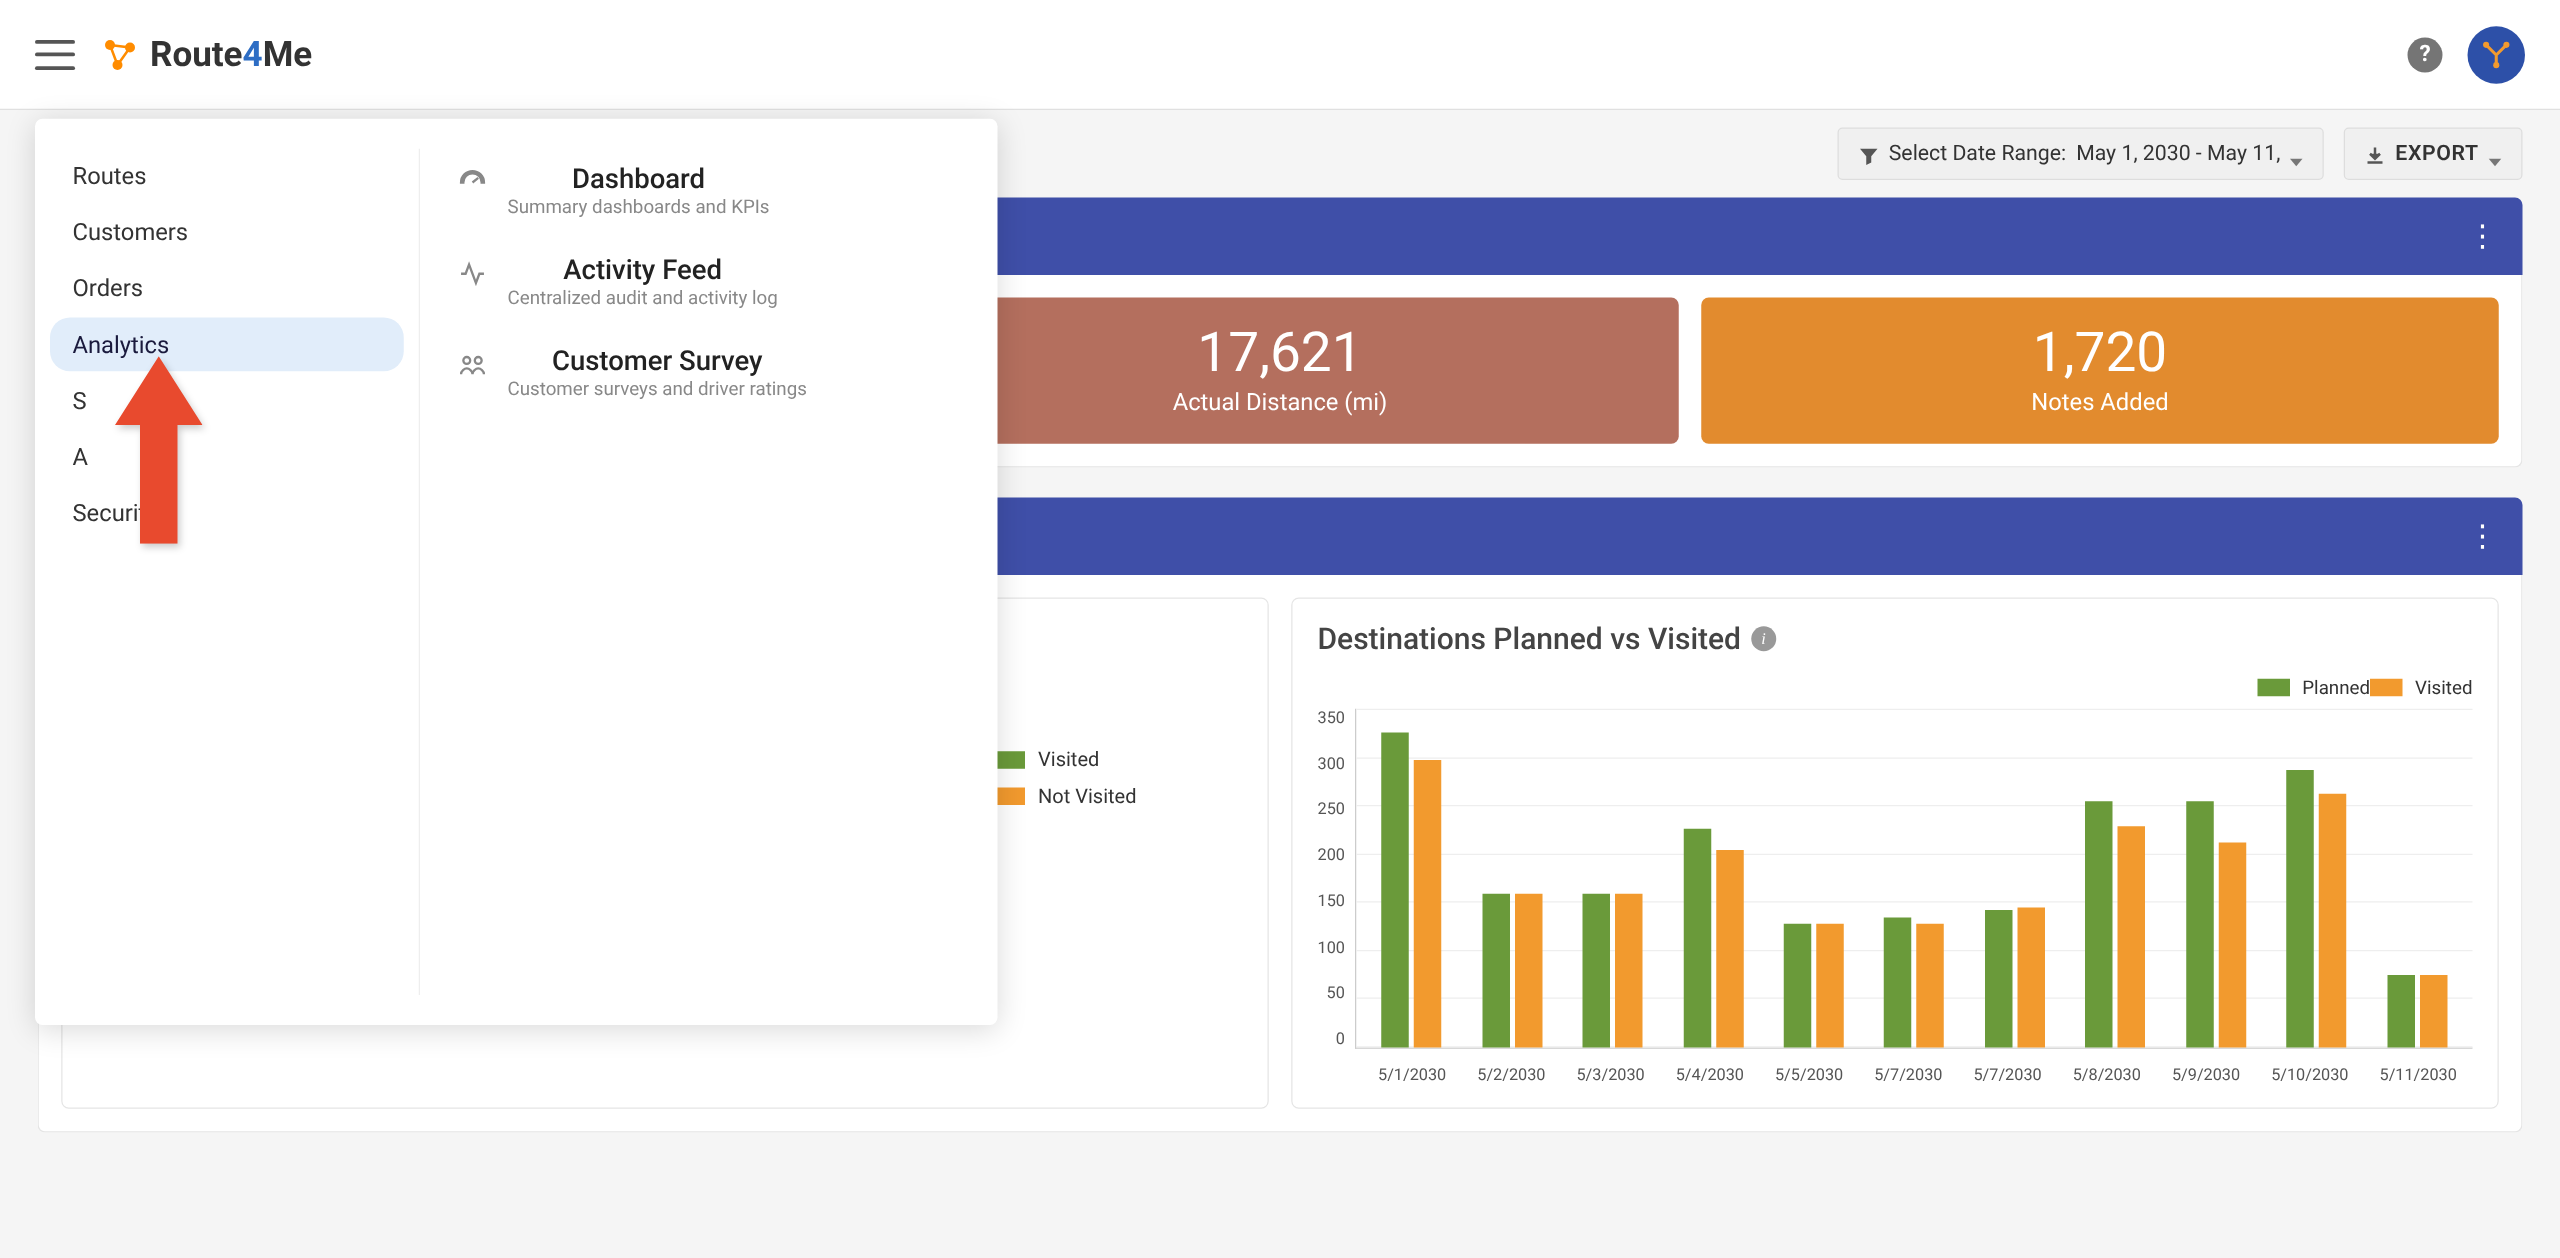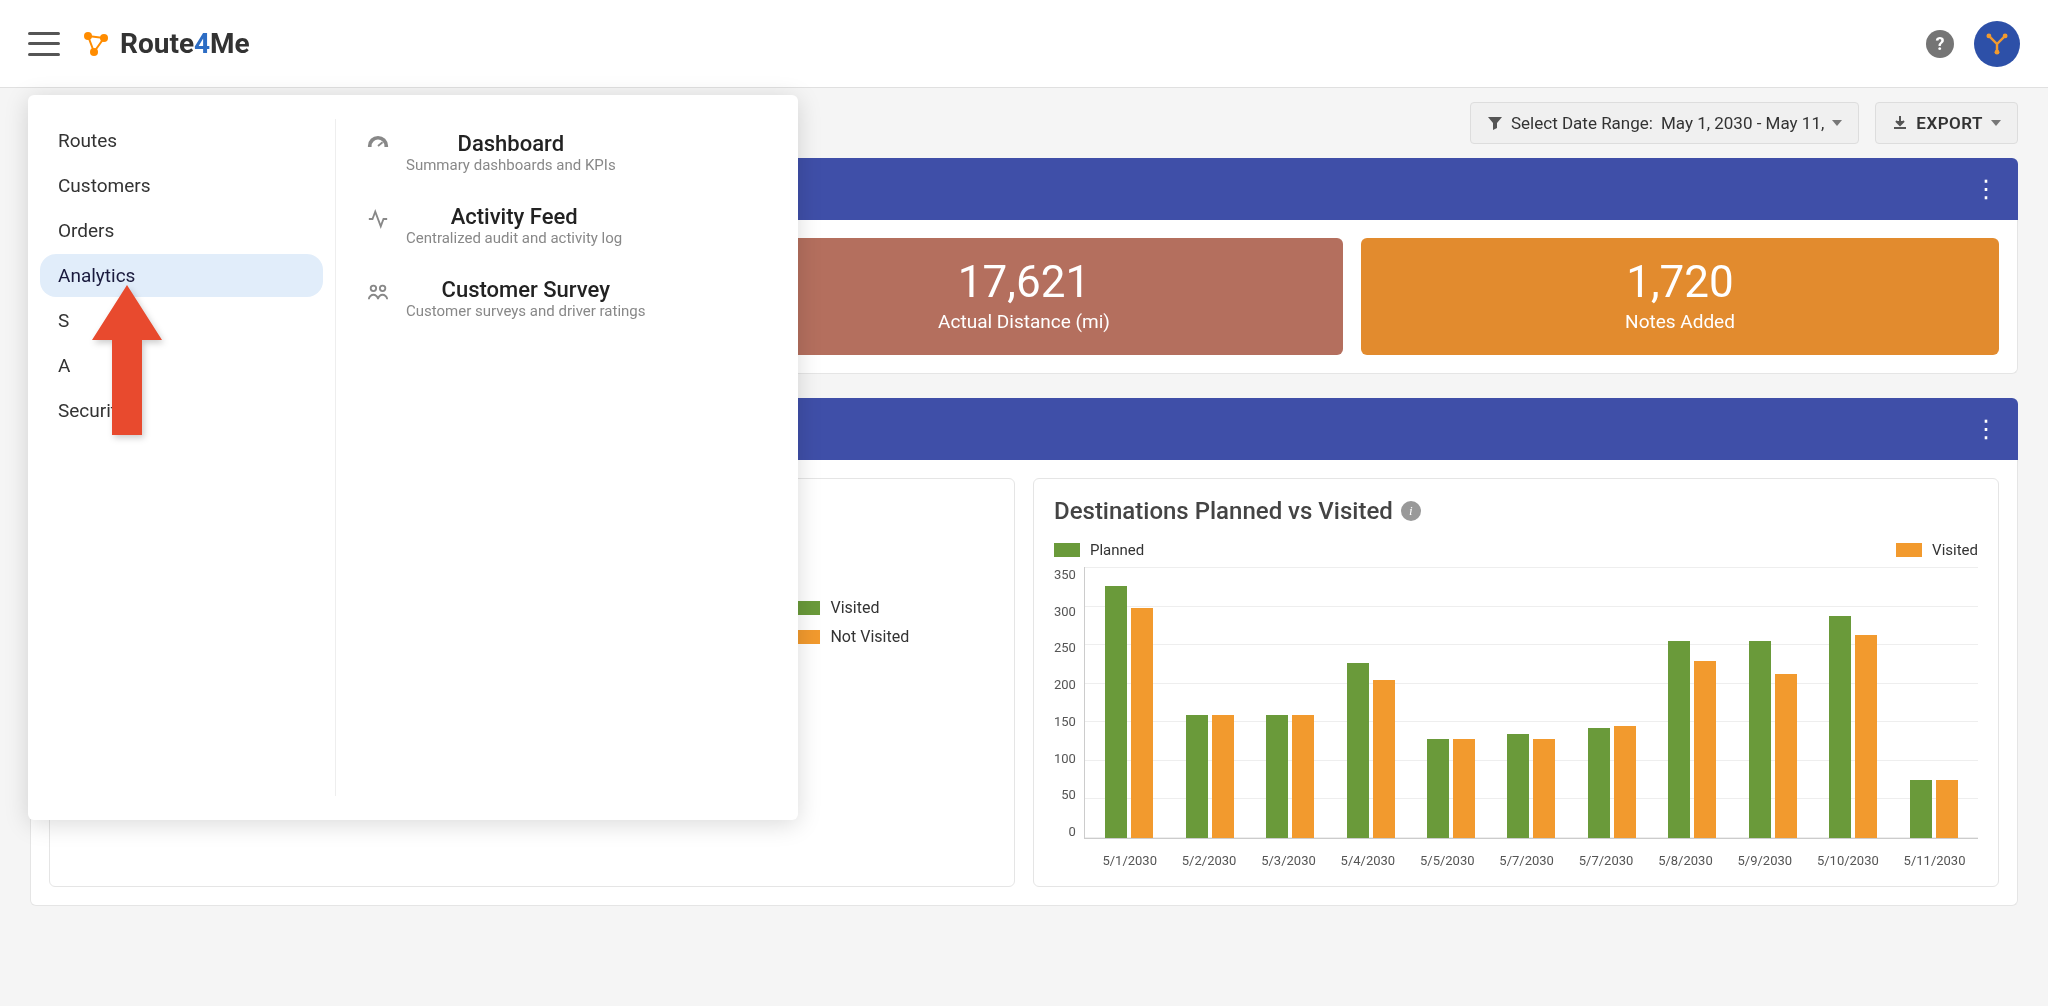--- a/index.html
+++ b/index.html
@@ -9,41 +9,41 @@
 .hamburger { width: 32px; height: 24px; cursor: pointer; display: flex; flex-direction: column; justify-content: space-between; }
 .hamburger span { display: block; height: 3px; background: #555; border-radius: 2px; }
 .logo { display: flex; align-items: center; gap: 8px; font-size: 28px; font-weight: 700; color: #333; }
 .logo-icon { width: 32px; height: 32px; color: #ff8c00;}
 .logo-blue { color: #2d6dc4; }
 .header-right { display: flex; align-items: center; gap: 20px; }
 .help-icon { width: 28px; height: 28px; background: #757575; border-radius: 50%; color: #fff; display: flex; align-items: center; justify-content: center; font-size: 18px; font-weight: bold; cursor: pointer; }
 .avatar { width: 46px; height: 46px; background: #2d50a8; border-radius: 50%; display: flex; align-items: center; justify-content: center; cursor: pointer; }
 .avatar svg { width: 26px; height: 26px; }
 .toolbar { display: flex; justify-content: flex-end; align-items: center; padding: 14px 30px; gap: 16px; }
-.date-btn, .export-btn { background: #f0f0f0; border: 1px solid #ddd; border-radius: 4px; padding: 10px 16px; font-size: 17px; color: #333; display: flex; align-items: center; gap: 8px; cursor: pointer; }
+.date-btn, .export-btn { background: #f0f0f0; border: 1px solid #ddd; border-radius: 4px; padding: 10px 16px; font-size: 17px; color: #333; display: flex; align-items: flex-end; gap: 8px; cursor: pointer; }
 .export-btn { font-weight: 600; letter-spacing: 0.5px;}
 .content { padding: 0 30px; }
 .panel-header { background: #3f4fa8; height: 62px; border-radius: 6px 6px 0 0; display: flex; align-items: center; justify-content: flex-end; padding: 0 20px; }
 .kebab { color: #fff; font-size: 24px; cursor: pointer; line-height: 0; }
 .kpi-row { display: flex; gap: 18px; padding: 18px 18px; background: #fff; border: 1px solid #e5e5e5; border-top: none; border-radius: 0 0 6px 6px; margin-bottom: 24px;}
 .kpi-card { flex: 1; border-radius: 6px; color: #fff; display: flex; flex-direction: column; align-items: center; justify-content: center; padding: 18px 0 22px; }
 .kpi-value { font-size: 44px; font-weight: 400; }
 .kpi-label { font-size: 19px; margin-top: 2px; }
 .charts-row { display: flex; gap: 18px; padding: 18px; background: #fff; border: 1px solid #e5e5e5; border-top: none; border-radius: 0 0 6px 6px;}
 .chart-card { flex: 1; border: 1px solid #e5e5e5; border-radius: 6px; padding: 18px 20px; background: #fff; }
 .chart-title { font-size: 24px; color: #444; font-weight: 500; margin-bottom: 16px; display: flex; align-items: center; gap: 8px; }
 .info-icon { width: 20px; height: 20px; background: #999; border-radius: 50%; color: #fff; display: inline-flex; align-items: center; justify-content: center; font-size: 13px; font-style: italic; font-family: serif;}
 .pie-area { display: flex; align-items: center; justify-content: space-around; height: 250px; }
 .pie { width: 190px; height: 190px; border-radius: 50%; background: conic-gradient(#f29a2e 0 30deg, #6a9a3a 30deg 360deg); transform: rotate(-15deg); margin-left: 160px; margin-top: 100px;}
 .pie-legend { display: flex; flex-direction: column; gap: 10px; font-size: 16px; color: #333; margin-left: 120px;}
 .legend-item { display: flex; align-items: center; gap: 10px; }
 .legend-swatch { width: 26px; height: 14px; }
 .big-number { font-size: 44px; font-weight: 400; color: #444; text-align:center;}
 .big-label { font-size: 19px; color: #444; text-align:center;}
-.bar-legend { display: flex; justify-content: space-between; gap: 30px; font-size: 15px; color: #333; margin-bottom: 8px; }
+.bar-legend { display: flex; justify-content: flex-end; font-size: 15px; color: #333; margin-bottom: 8px; }
 .bar-chart { position: relative; height: 280px; display:flex; }
 .y-axis { display: flex; flex-direction: column; justify-content: space-between; align-items: flex-end; font-size: 13px; color: #555; padding-right: 8px; height: 272px;}
 .plot-area { flex:1; border-left: 1px solid #ccc; border-bottom: 1px solid #ccc; position: relative; display: flex; align-items: flex-end; justify-content: space-around; padding: 0 4px; height: 272px;}
 .grid-line { position: absolute; left: 0; right: 0; border-top: 1px solid #eee; }
 .bar-group { display: flex; gap: 4px; align-items: flex-end; z-index: 2;}
 .bar { width: 22px; }
 .bar-planned { background: #6a9a3a; }
 .bar-visited {
 
 background: #f29a2e; }

